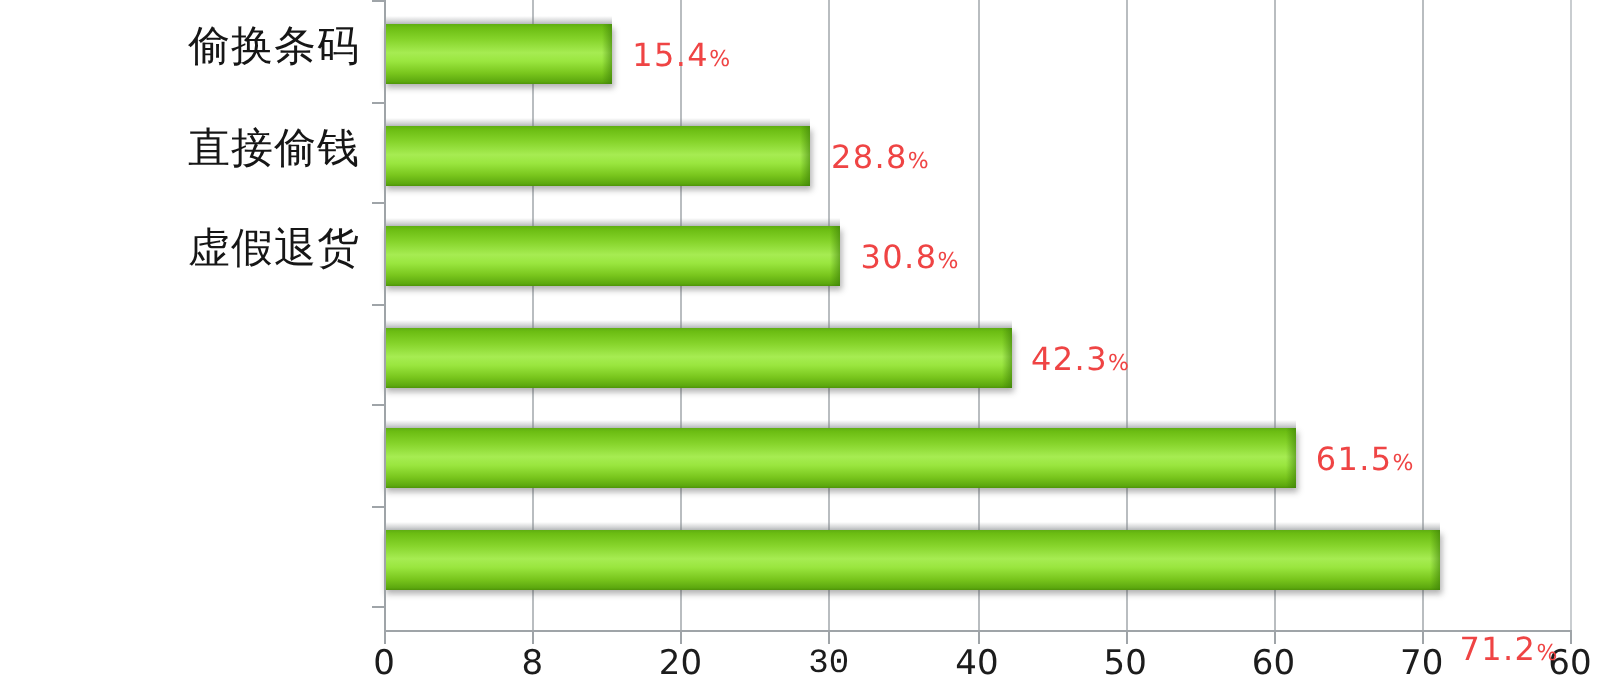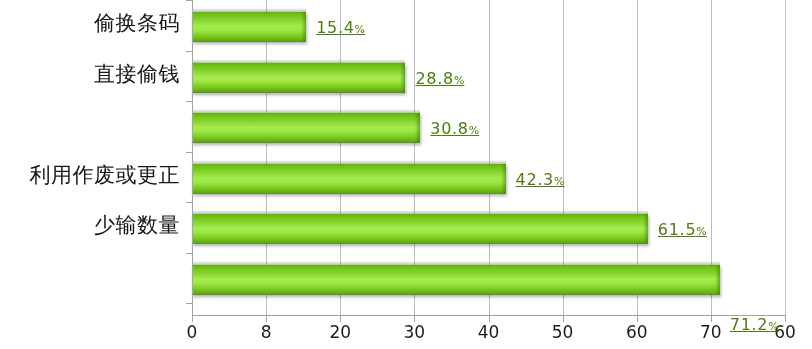--- a/index.html
+++ b/index.html
@@ -129,25 +129,24 @@
     left: 0;
     top: 0;
     height: 5px;
     background: linear-gradient(to bottom, rgba(120,125,128,0.0), rgba(120,125,128,0.62));
   }
 
   .value-label {
     position: absolute;
     font-size: 16px;
     line-height: 16px;
-    color: #4d7c0f;
+    color: #ef4444;
     white-space: nowrap;
     font-family: "DejaVu Sans", "Liberation Sans", sans-serif;
     letter-spacing: 0.7px;
-    text-decoration: underline;
   }
   .value-label .pct {
     font-size: 11px;
     letter-spacing: 0;
   }
 
   
   .xlabel {
     position: absolute;
     top: 324px;
@@ -159,22 +158,21 @@
   }
 </style>
 </head>
 <body>
 
 <div id="chart-root">
 
   <div class="cat-labels">
     <div class="cat-label" style="top: 13px;">偷换条码</div>
     <div class="cat-label" style="top: 63.5px; margin-left: 40px;">直接偷钱</div>
-    <div class="cat-label" style="top: 164.5px;">利用作废或更正</div>
-    <div class="cat-label" style="top: 215px;">少输数量</div>
+    <div class="cat-label" style="top: 114px;">虚假退货</div>
   </div>
 
   <div class="plot">
     <div id="gridlines">
         <div class="gridline" style="left: 74.125px;"></div>
         <div class="gridline" style="left: 148.25px;"></div>
         <div class="gridline" style="left: 222.375px;"></div>
         <div class="gridline" style="left: 296.5px;"></div>
         <div class="gridline" style="left: 370.625px;"></div>
         <div class="gridline" style="left: 444.75px;"></div>
@@ -228,21 +226,21 @@
       <div class="xtick" style="left: 488.5px;"></div>
       <div class="xtick" style="left: 562.625px;"></div>
       <div class="xtick" style="left: 636.75px;"></div>
       <div class="xtick" style="left: 710.875px;"></div>
       <div class="xtick" style="left: 785px;"></div>
     </div>
   <div id="xlabels">
       <div class="xlabel" style="left: 192px;">0</div>
       <div class="xlabel" style="left: 266.125px;">8</div>
       <div class="xlabel" style="left: 340.25px;">20</div>
-      <div class="xlabel" style="left: 414.375px;">30</div>
+      <div class="xlabel" style="left: 414.375px; font-family: Liberation Mono, monospace;">30</div>
       <div class="xlabel" style="left: 488.5px;">40</div>
       <div class="xlabel" style="left: 562.625px;">50</div>
       <div class="xlabel" style="left: 636.75px;">60</div>
       <div class="xlabel" style="left: 710.875px;">70</div>
       <div class="xlabel" style="left: 785px;">60</div>
     </div>
 
 <div class="value-label" style="left: 316.152px; top: 20px;"><span>15.4</span><span class="pct">%</span></div>
     <div class="value-label" style="left: 415.48px; top: 70.5px;"><span>28.8</span><span class="pct">%</span></div>
     <div class="value-label" style="left: 430.305px; top: 121px;"><span>30.8</span><span class="pct">%</span></div>

